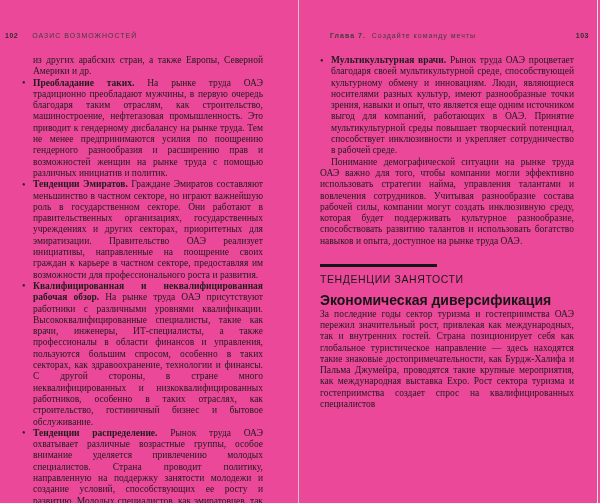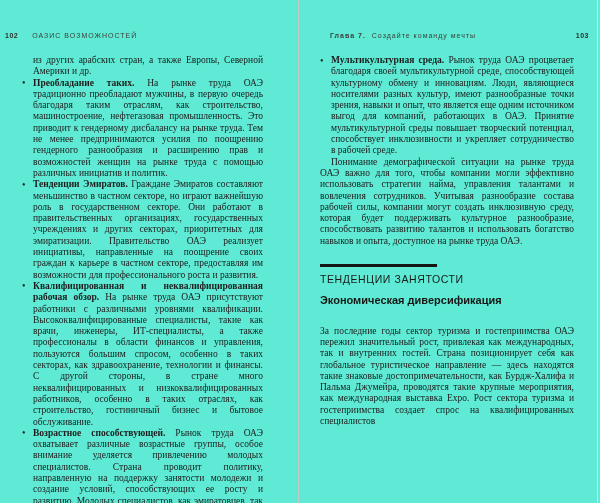--- a/index.html
+++ b/index.html
@@ -4,21 +4,21 @@
 <style>
   html,body{margin:0;padding:0;}
   body{
     width:600px;height:503px;
     background:#f2f2f2;
     font-family:"Liberation Serif", serif;
     -webkit-font-smoothing:antialiased;
   }
   .spread{
     position:relative;width:600px;height:503px;
-    background:#5eead4;overflow:hidden;color:#1c1c1c;
+    background:#ec4899;overflow:hidden;color:#1c1c1c;
   }
   .gutter-line{
     position:absolute;left:298px;top:0;bottom:0;width:1px;
     background:#c9c9c9;
   }
   .edge-line{
     position:absolute;right:2px;top:0;bottom:0;width:1px;
     background:#e2e2e2;
   }
   .page{position:absolute;top:0;height:503px;}
@@ -59,22 +59,22 @@
   
   .section-heading{margin-top:17px;margin-bottom:2px;}
   .heading-rule{width:117px;height:3px;background:#151515;margin-bottom:7px;}
   .heading-text{
     font-family:"Liberation Sans", sans-serif;
     font-size:10.5px;letter-spacing:0.6px;color:#1a1a1a;
     text-align:left;
   }
   .subheading{
     font-family:"Liberation Sans", sans-serif;
-    font-weight:bold;font-size:11px;color:#161616;
-    margin:10px 0 19px 0;text-align:left;
+    font-weight:bold;font-size:14px;color:#161616;
+    margin:10px 0 2px 0;text-align:left;
   }
 </style>
 </head>
 <body>
 
 <div class="spread">
 
   <div class="page page-left">
     <div class="running-head rh-left">
       <span class="pagenum">102</span>
@@ -94,41 +94,41 @@
           <span class="lead">Тенденции Эмиратов.</span>
           <span>Граждане Эмиратов составляют меньшинство в частном секторе, но играют важнейшую роль в государственном секторе. Они работают в правительственных организациях, государственных учреждениях и других секторах, приоритетных для эмиратизации. Правительство ОАЭ реализует инициативы, направленные на поощрение своих граждан к карьере в частном секторе, предоставляя им возможности для профессионального роста и развития.</span>
         </li>
         <li>
           <span class="marker">•</span>
           <span class="lead">Квалифицированная и неквалифицированная рабочая обзор.</span>
           <span>На рынке труда ОАЭ присутствуют работники с различными уровнями квалификации. Высококвалифицированные специалисты, такие как врачи, инженеры, ИТ-специалисты, а также профессионалы в области финансов и управления, пользуются большим спросом, особенно в таких секторах, как здравоохранение, технологии и финансы. С другой стороны, в стране много неквалифицированных и низкоквалифицированных работников, особенно в таких отраслях, как строительство, гостиничный бизнес и бытовое обслуживание.</span>
         </li>
         <li>
           <span class="marker">•</span>
-          <span class="lead">Возрастное способствующей.</span>
+          <span class="lead">Тенденции распределение.</span>
           <span>Рынок труда ОАЭ охватывает различные возрастные группы, особое внимание уделяется привлечению молодых специалистов. Страна проводит политику, направленную на поддержку занятости молодежи и создание условий, способствующих ее росту и развитию. Молодых специалистов, как эмиратовцев, так и экспатриантов, привлекают в ОАЭ карьерные возможности и возможность повысить свою квалификацию.</span>
         </li>
       </ul>
     </div>
   </div>
 
   <div class="page page-right">
     <div class="running-head rh-right">
       <span>
         <span class="chapter">Глава 7.</span>
         <span>Создайте команду мечты</span>
       </span>
       <span class="pagenum">103</span>
     </div>
 
     <div class="body-block body-right-block">
       <ul class="bullets" style="padding-left:11px;">
         <li>
           <span class="marker">•</span>
-          <span class="lead">Мультикультурная среда.</span>
+          <span class="lead">Мультикультурная врачи.</span>
           <span>Рынок труда ОАЭ процветает благодаря своей мультикультурной среде, способствующей культурному обмену и инновациям. Люди, являющиеся носителями разных культур, имеют разнообразные точки зрения, навыки и опыт, что является еще одним источником выгод для компаний, работающих в ОАЭ. Принятие мультикультурной среды повышает творческий потенциал, способствует инклюзивности и укрепляет сотрудничество в рабочей среде.</span>
         </li>
       </ul>
 
       <p class="indent">Понимание демографической ситуации на рынке труда ОАЭ важно для того, чтобы компании могли эффективно использовать стратегии найма, управления талантами и вовлечения сотрудников. Учитывая разнообразие состава рабочей силы, компании могут создать инклюзивную среду, которая будет поддерживать культурное разнообразие, способствовать развитию талантов и использовать богатство навыков и опыта, доступное на рынке труда ОАЭ.</p>
 
       <div class="section-heading">
         <div class="heading-rule"></div>
         <div class="heading-text">ТЕНДЕНЦИИ ЗАНЯТОСТИ</div>
       </div>

